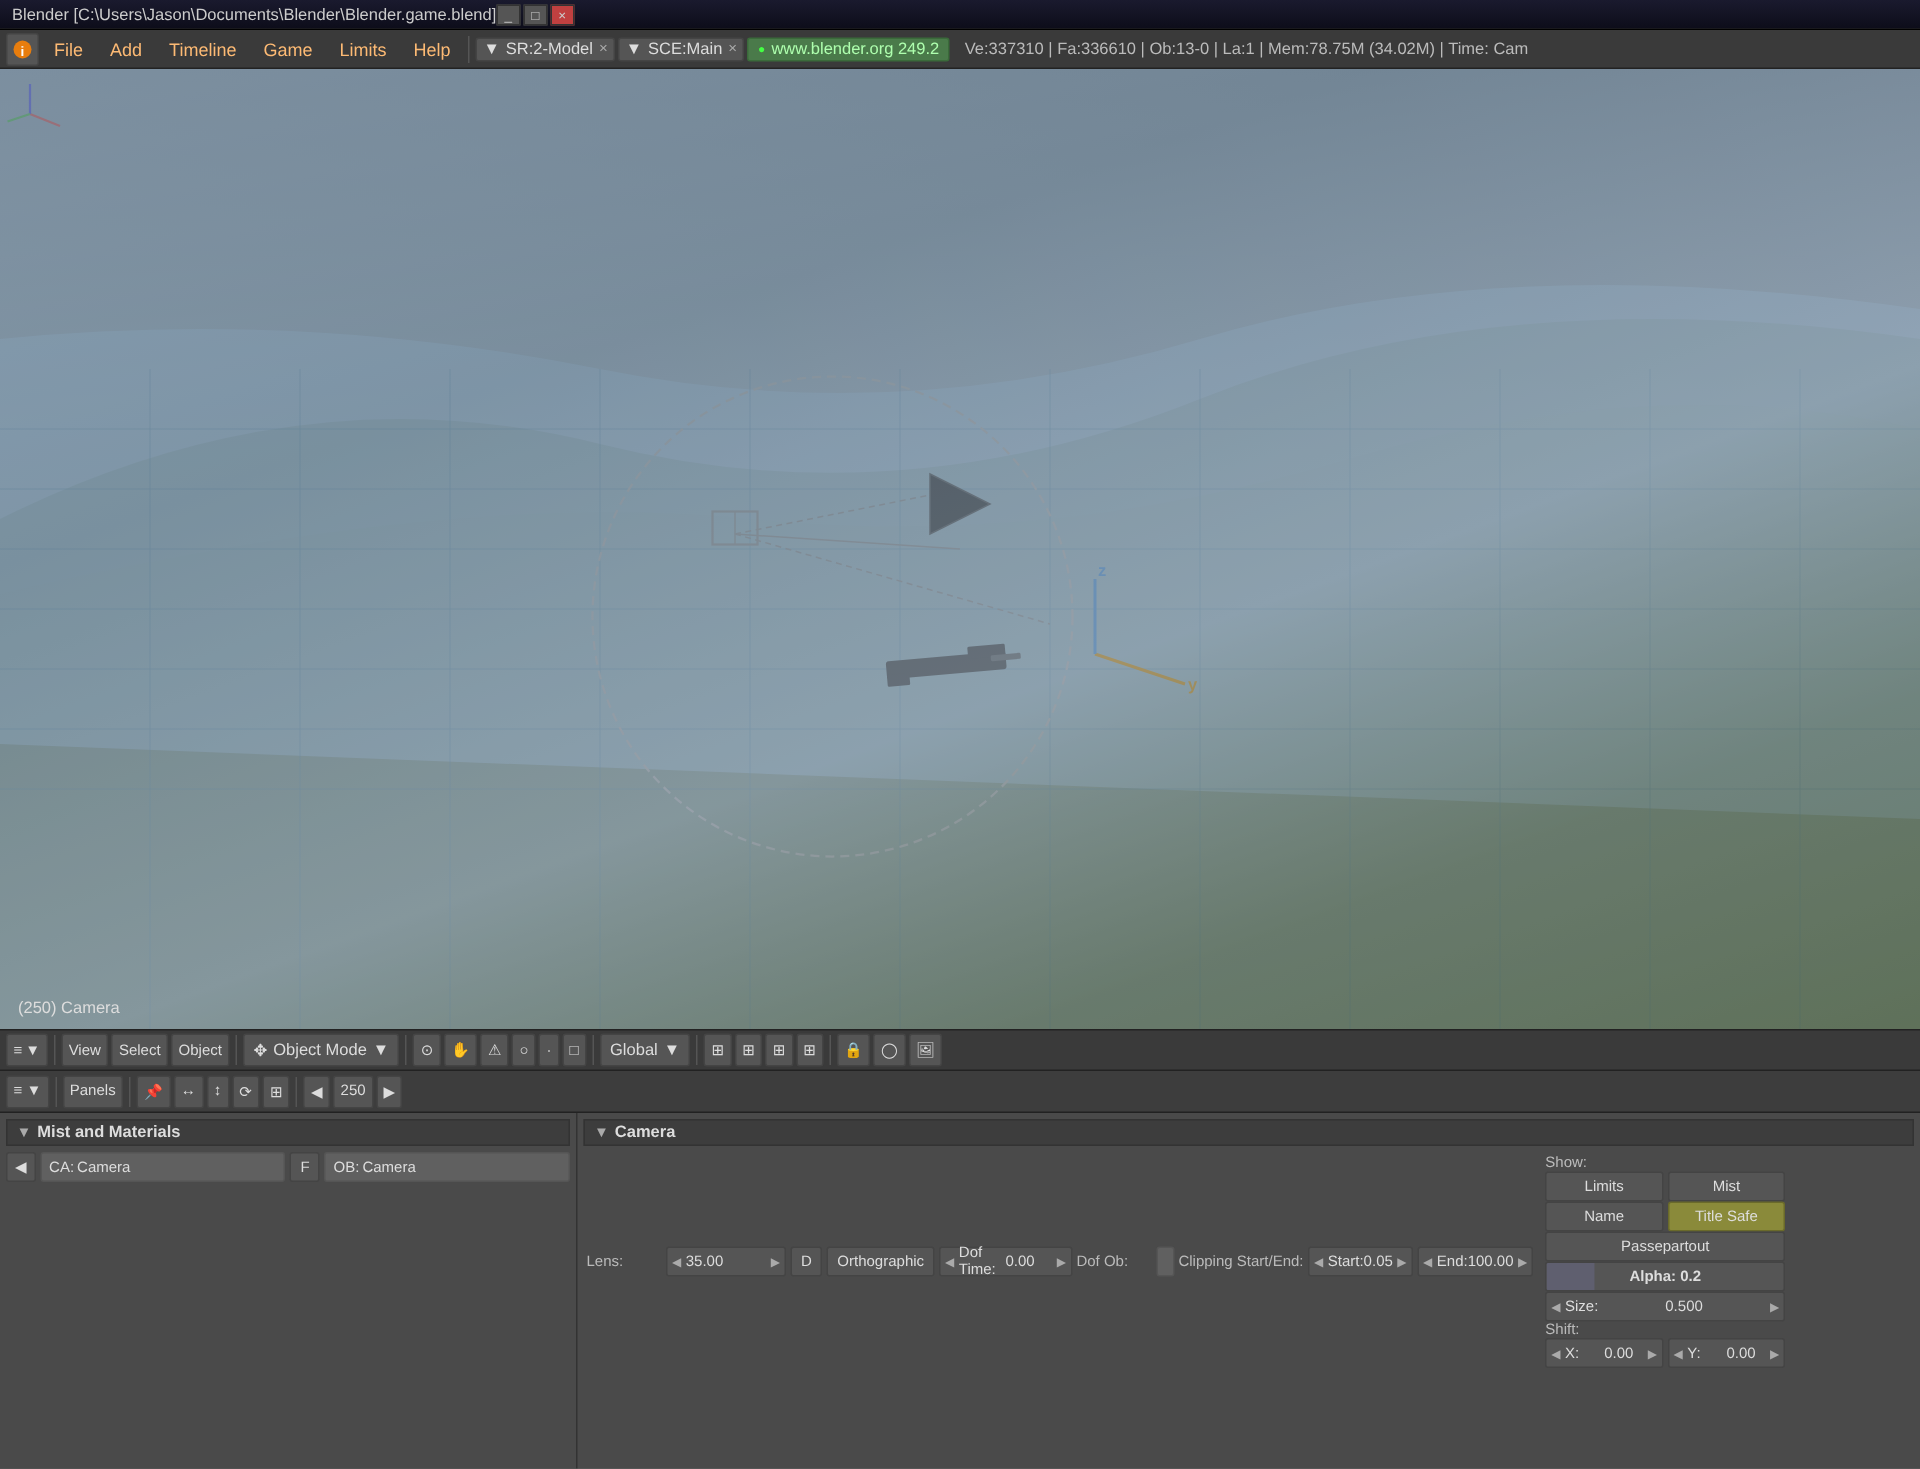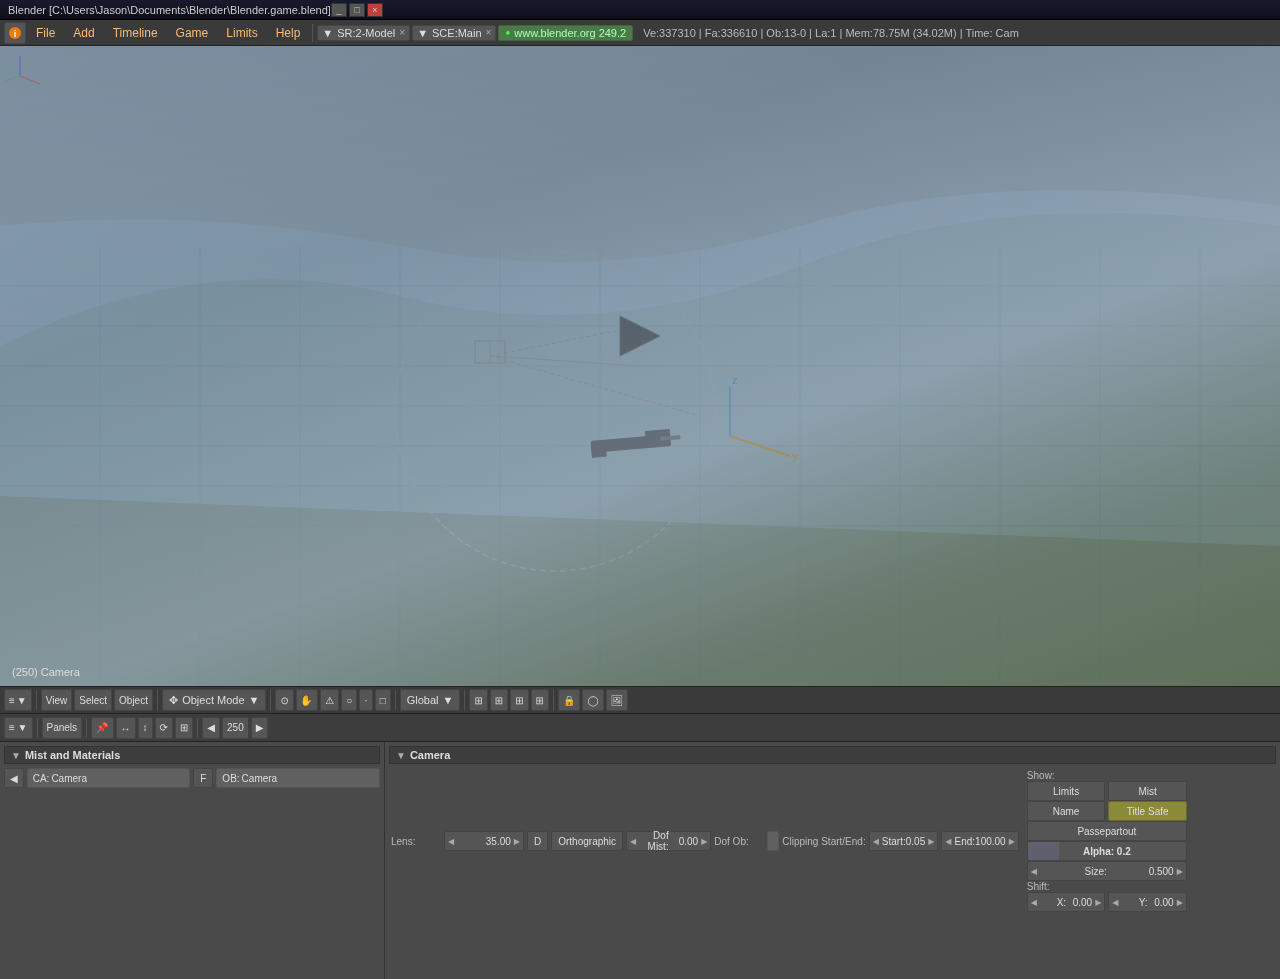--- a/index.html
+++ b/index.html
@@ -244,21 +244,21 @@
       border-radius: 2px;
       display: flex; align-items: center; justify-content: center;
       font-size: 10px; color: #ddd;
       flex: 1;
       position: relative;
       cursor: pointer;
     }
     .num-field .arrow-l, .num-field .arrow-r {
       font-size: 8px; color: #aaa; padding: 0 3px;
     }
-    .num-field .val { flex: 1; text-align: right; }
+    .num-field .val { flex: 1; text-align: left; }
 
     .toggle-btn {
       height: 20px;
       background: #555;
       border: 1px solid #444;
       border-radius: 2px;
       display: flex; align-items: center; justify-content: center;
       padding: 0 6px;
       font-size: 10px; color: #ddd; cursor: pointer;
       flex: 1;
@@ -546,21 +546,21 @@
 
         <div class="cam-row">
           <div class="toggle-btn" style="width:100%;">
             <span>Orthographic</span>
           </div>
         </div>
 
         <div class="cam-row">
           <div class="num-field" style="flex:1;">
             <span class="arrow-l">◀</span>
-            <span class="val">Dof Mist:</span>
+            <span class="val">Dof Time:</span>
             <span class="val">0.00</span>
             <span class="arrow-r">▶</span>
           </div>
         </div>
 
         <div class="cam-row">
           <span class="cam-label">Dof Ob:</span>
           <div class="field-value" style="flex:1;"></div>
         </div>
 

